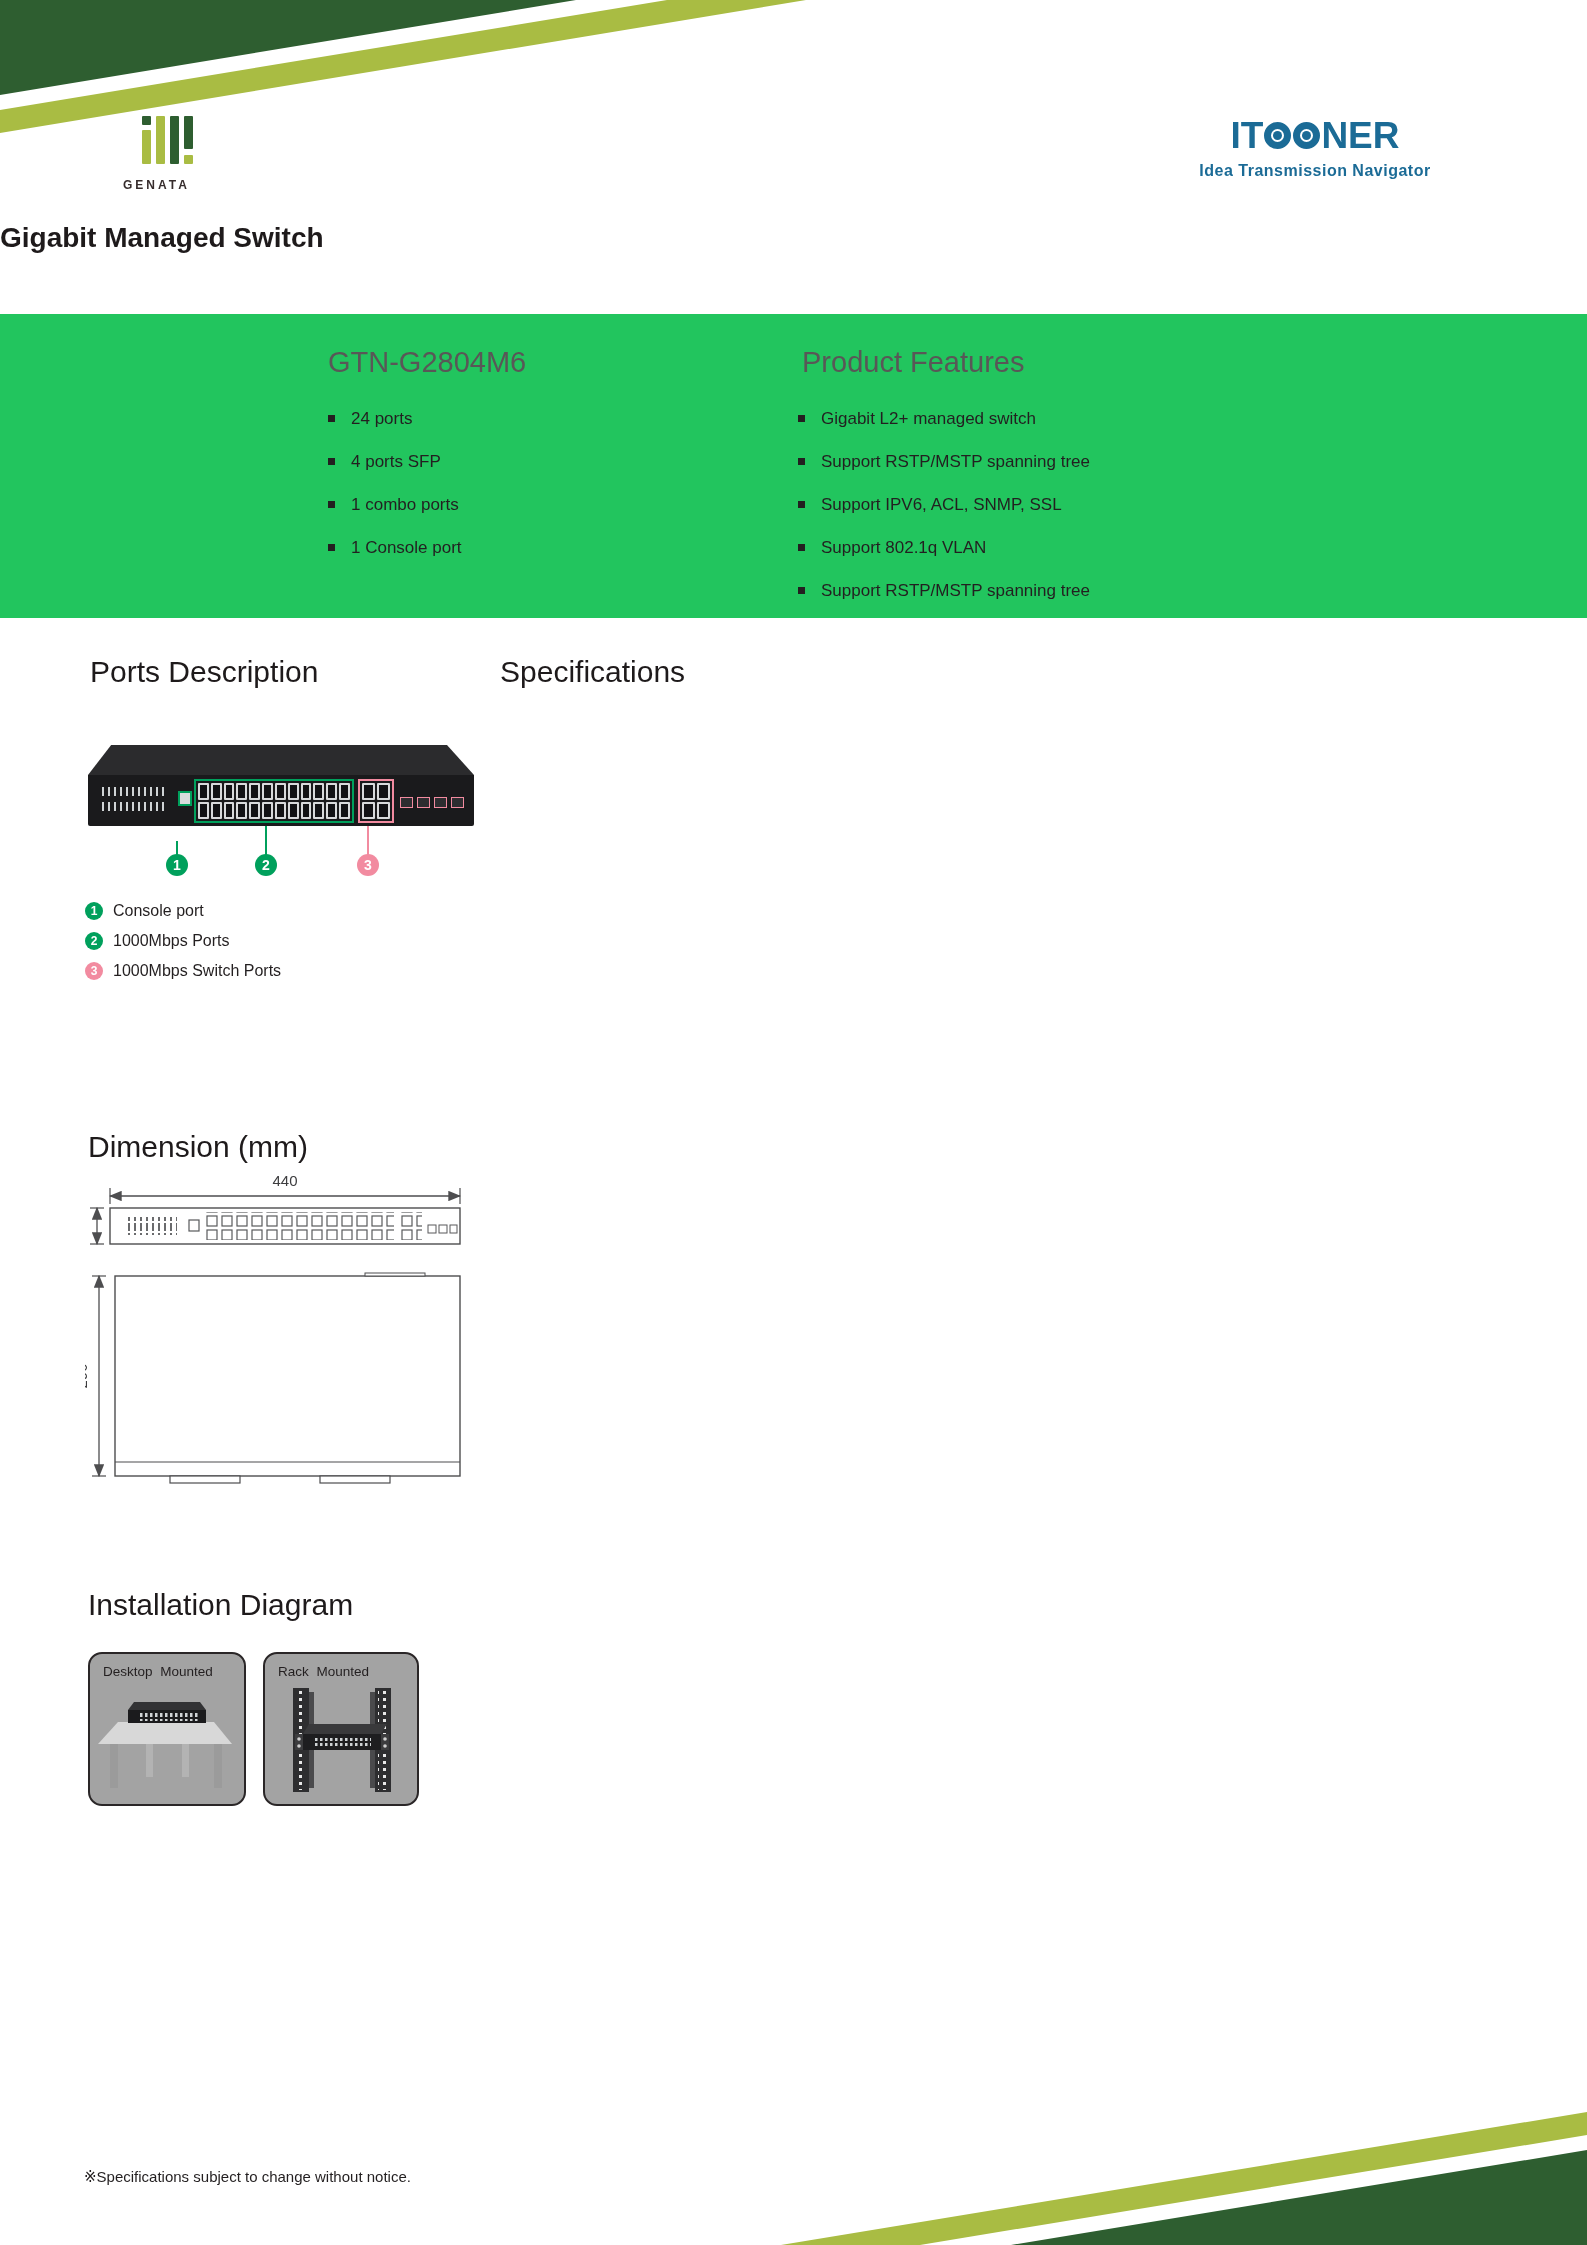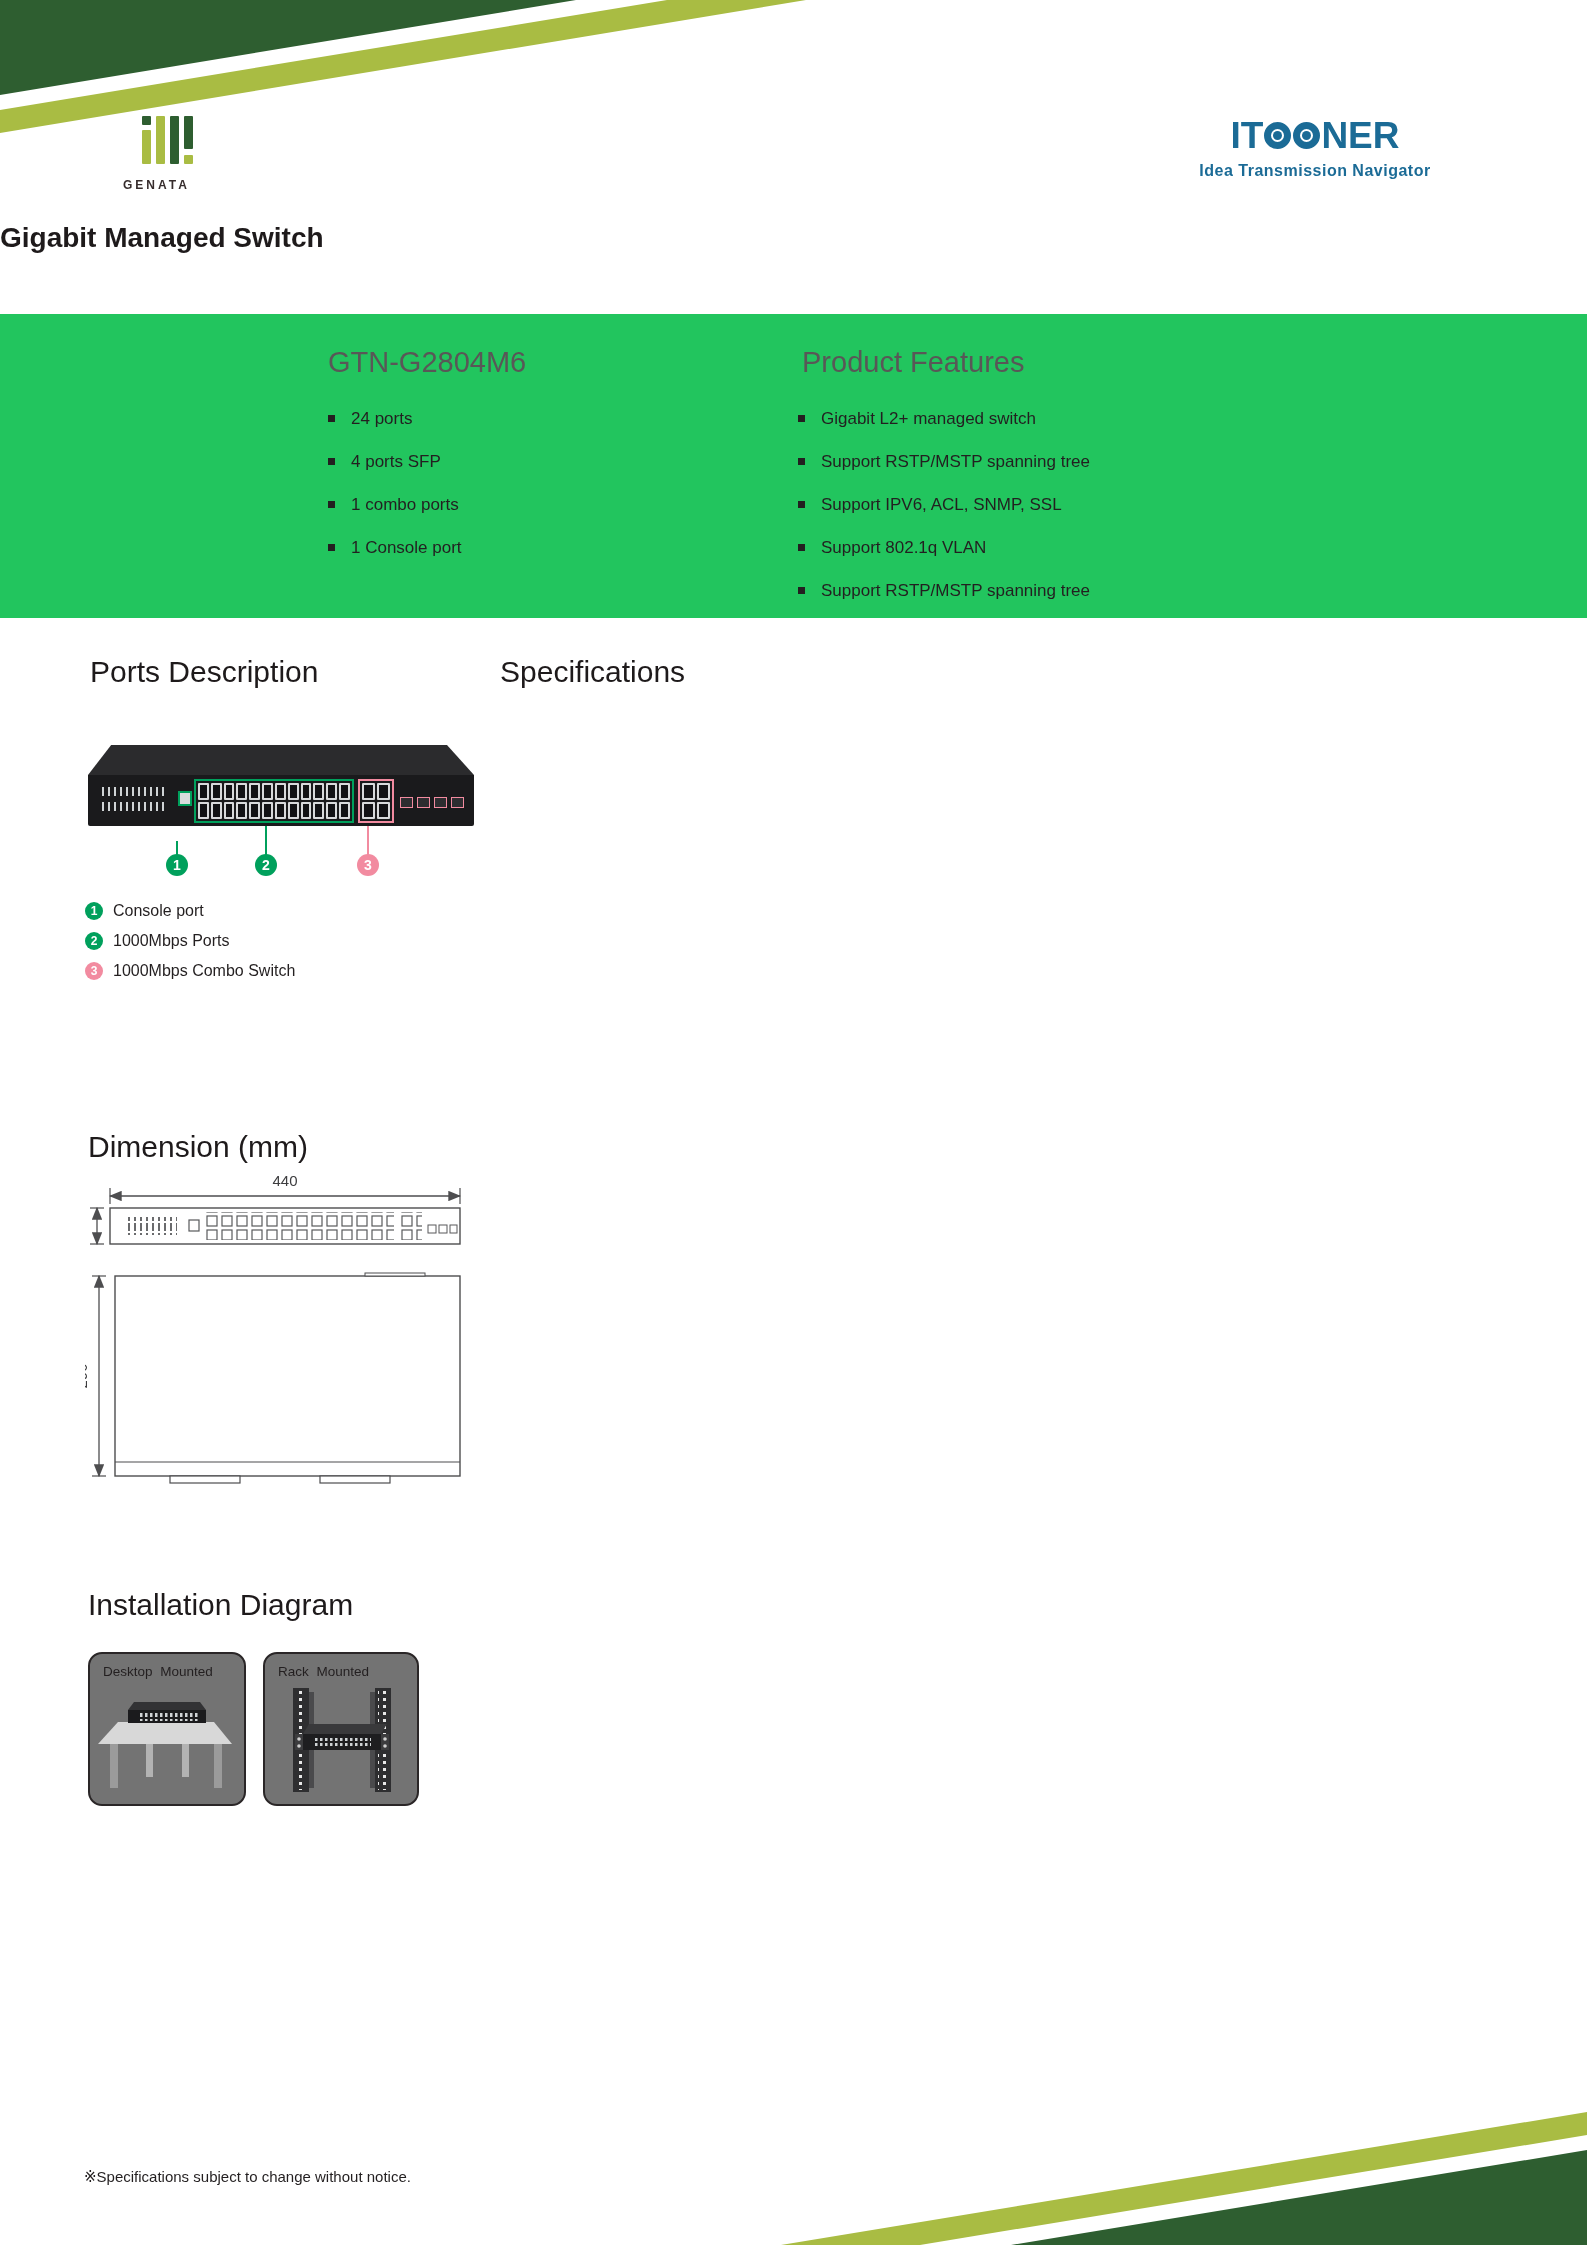--- a/index.html
+++ b/index.html
@@ -76,21 +76,21 @@
   .legend-row { display:flex; align-items:center; height:30px; }
   .legend-dot { width:18px; height:18px; border-radius:50%; color:#fff; font-size:12px; font-weight:bold;
                 text-align:center; line-height:18px; margin-right:10px; flex:0 0 18px; }
   .legend-label { font-size:16px; color:#231f20; white-space:nowrap; }
   
   #specs-table { position:absolute; left:502px; top:748px; width:1006px; border-collapse:collapse;
                  border:2px solid #4e4f51; table-layout:fixed; }
   
   #dim-art { position:absolute; left:85px; top:1172px; }
   
-  .install-box { position:absolute; top:1652px; height:154px; border:2px solid #2a2627; border-radius:14px; background:#737373; }
+  .install-box { position:absolute; top:1652px; height:154px; border:2px solid #2a2627; border-radius:14px; background:#a3a3a3; }
   #desktop-box { left:88px;  width:158px; }
   #rack-box    { left:263px; width:156px; }
   .install-label { position:absolute; left:13px; top:10px; font-size:13.5px; color:#231f20; white-space:nowrap; word-spacing:4px; }
   .install-art { position:absolute; left:4px; top:28px; }
   
   #footer-note { position:absolute; left:84px; top:2168px; font-size:15px; color:#231f20; white-space:nowrap; }
 </style>
 </head>
 <body>
 
@@ -200,21 +200,21 @@
       <div class="legend-row">
         <span class="legend-dot" style="background: rgb(0, 160, 92);">1</span>
         <span class="legend-label">Console port</span>
       </div>
       <div class="legend-row">
         <span class="legend-dot" style="background: rgb(0, 160, 92);">2</span>
         <span class="legend-label">1000Mbps Ports</span>
       </div>
       <div class="legend-row">
         <span class="legend-dot" style="background: rgb(242, 139, 160);">3</span>
-        <span class="legend-label">1000Mbps Combo Switch</span>
+        <span class="legend-label">1000Mbps Switch Ports</span>
       </div>
     </div>
 
   <table id="specs-table">
     <colgroup>
         <col style="width:258px">
         <col>
       </colgroup>
     <tbody></tbody>
   </table>

